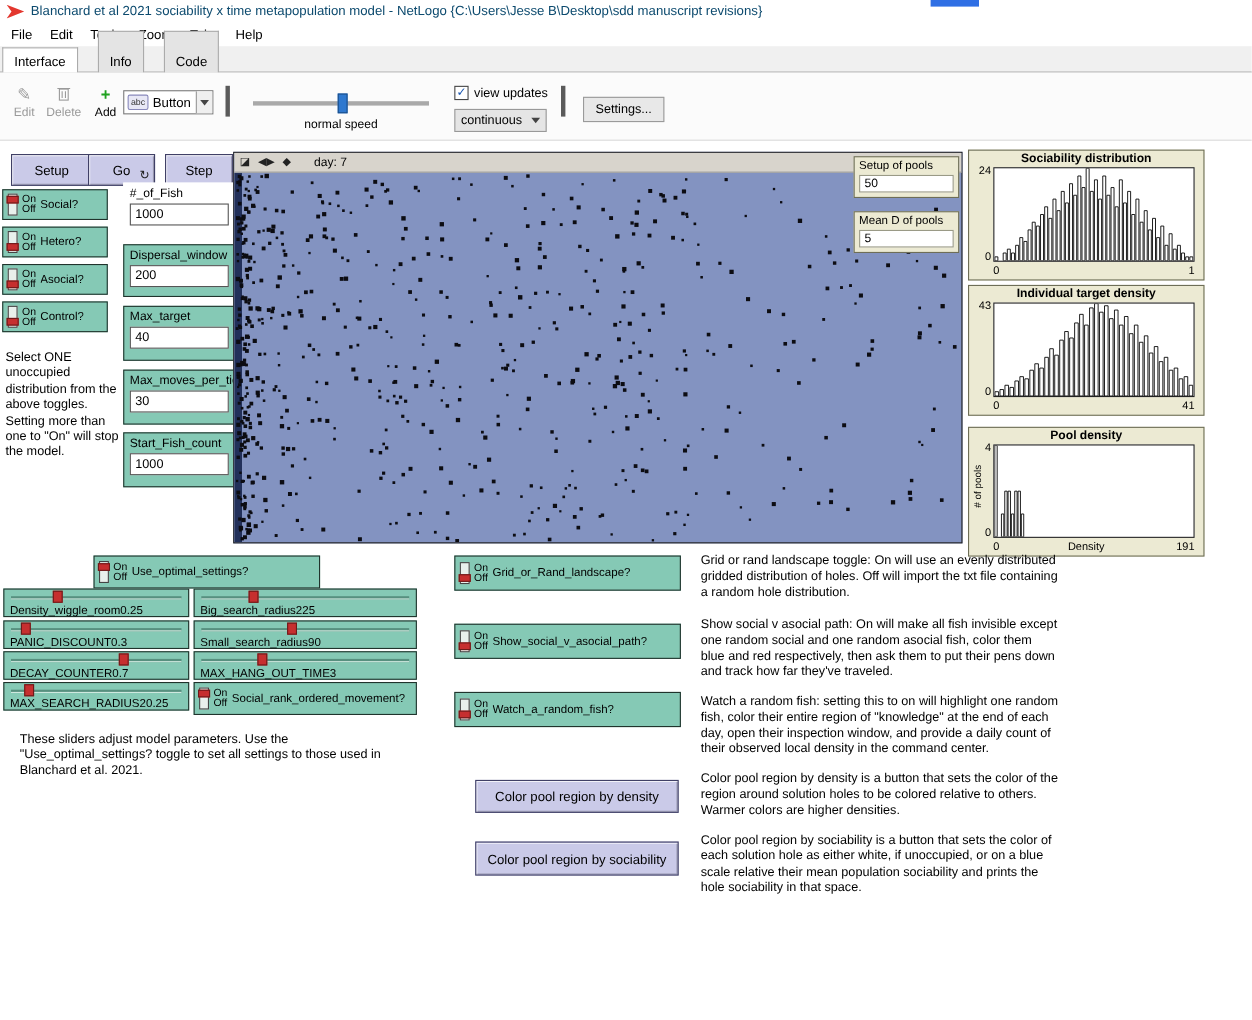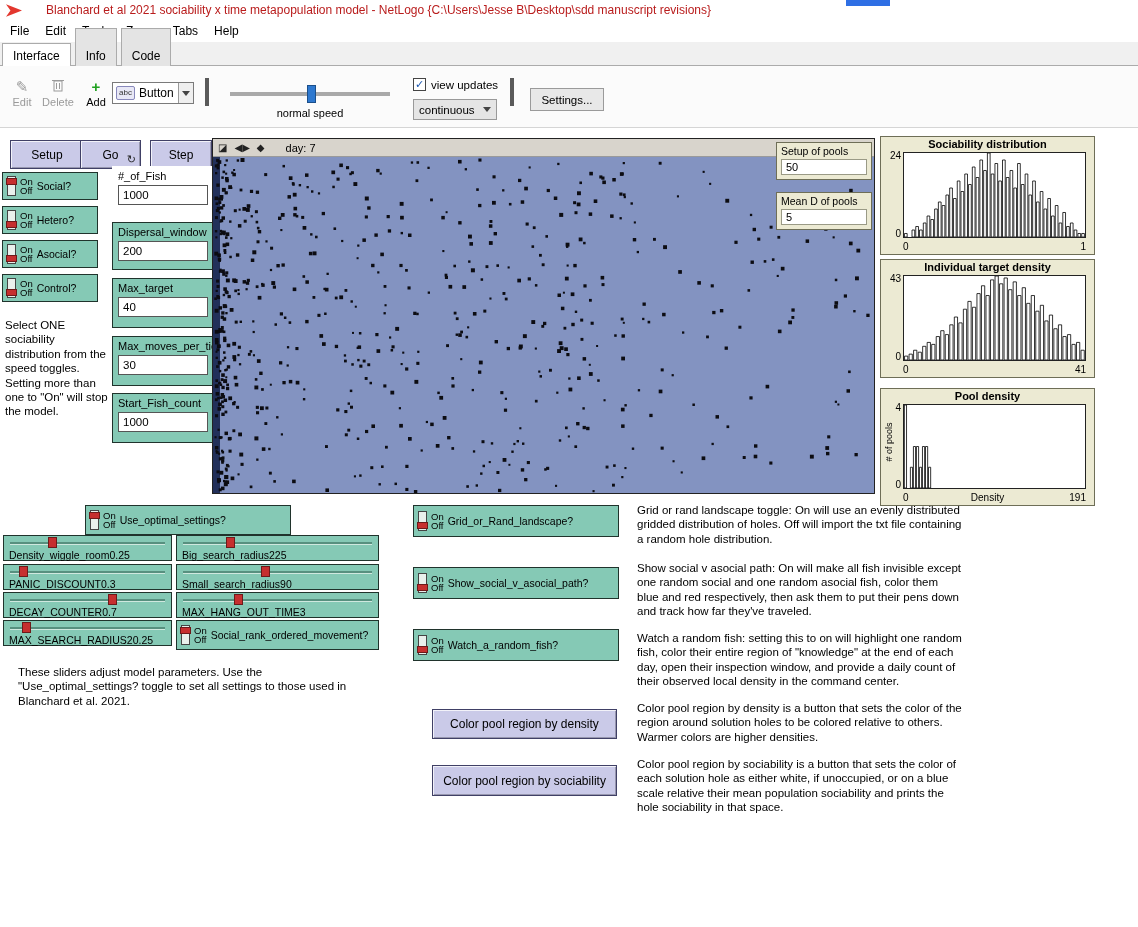--- a/index.html
+++ b/index.html
@@ -3,30 +3,30 @@
 <meta charset="utf-8">
 <style>
   * { box-sizing: border-box; margin: 0; padding: 0; }
   html,body { width:1138px; height:927px; overflow:hidden; background:#fff;
     font-family:"Liberation Sans", sans-serif; color:#000; }
 
   
   .titlebar { height:20px; background:#ffffff; display:flex; align-items:center;
     padding:0 6px; position:relative; }
   .titlebar .logo { width:16px; height:13px; margin-right:6px; flex:0 0 auto; }
-  .title-text { font-size:12px; color:#b91c1c; white-space:nowrap; overflow:hidden;margin-left:18px; }
+  .title-text { font-size:12px; color:#0c4a6e; white-space:nowrap; overflow:hidden; }
   .blue-strip { position:absolute; left:846px; top:0; width:44px; height:6px; background:#2f6fe4; }
 
   .menubar { height:22px; background:#fff; display:flex; align-items:center; padding-left:2px; }
   .menu-item { font-size:12px; padding:3px 8px; cursor:default; }
 
   .tabbar { height:24px; background:#f0f0f0; border-bottom:1px solid #ababab;
     display:flex; align-items:flex-end; padding-left:2px; }
   .tab { font-size:12px; padding:20px 10px 3px; background:#e4e4e4; border:1px solid #ababab;
-    border-bottom:none; margin-right:4px; position:relative; top:1px;text-align:center; }
+    border-bottom:none; margin-right:18px; position:relative; top:1px;text-align:center; }
   .tab.active { background:#fff; padding-top:5px; }
 
   .toolbar { height:62px; background:#fbfbfb; border-bottom:1px solid #d5d5d5; position:relative; }
   .tool-btn { position:absolute; top:12px; width:36px; text-align:center; font-size:11px; color:#9a9a9a; }
   .tool-btn .ticon { display:block; height:18px; font-size:15px; line-height:18px; color:#9a9a9a; }
   .tool-btn.enabled { color:#000; }
   .tool-btn.enabled .ticon { color:#1fa11f; font-weight:bold; }
   .widget-dropdown { position:absolute; left:112px; top:16px; width:82px; height:22px;
     background:#fff; border:1px solid #7a7a7a; display:flex; align-items:center;
     font-size:12px; padding-left:3px; gap:4px; }
@@ -1223,21 +1223,21 @@
         <div class="plot-xmax">191</div>
         <div class="plot-xlab">Density</div>
         <div class="plot-ylab"># of pools</div>
       </div>
       <div class="widget nl-button" style="left: 432px; top: 581px; width: 185px; height: 30px;">
         <span class="">Color pool region by density</span>
       </div>
       <div class="widget nl-button" style="left: 432px; top: 637px; width: 185px; height: 31px;">
         <span class="">Color pool region by sociability</span>
       </div>
-      <div class="widget nl-note" style="left: 5px; top: 190px; width: 104px; height: 120px;">Select ONE sociability distribution from the speed toggles. Setting more than one to "On" will stop the model.</div>
+      <div class="widget nl-note" style="left: 5px; top: 190px; width: 104px; height: 120px;">Select ONE unoccupied distribution from the above toggles. Setting more than one to "On" will stop the model.</div>
       <div class="widget nl-note" style="left: 18px; top: 537px; width: 358px; height: 44px;">These sliders adjust model parameters. Use the "Use_optimal_settings? toggle to set all settings to those used in Blanchard et al. 2021.</div>
       <div class="widget nl-note" style="left: 637px; top: 433px; width: 325px; height: 70px;">Show social v asocial path: On will make all fish invisible except one random social and one random asocial fish, color them blue and red respectively, then ask them to put their pens down and track how far they've traveled.</div>
       <div class="widget nl-note" style="left: 637px; top: 375px; width: 325px; height: 58px;">Grid or rand landscape toggle: On will use an evenly distributed gridded distribution of holes. Off will import the txt file containing a random hole distribution.</div>
       <div class="widget nl-note" style="left: 637px; top: 503px; width: 325px; height: 70px;">Watch a random fish: setting this to on will highlight one random fish, color their entire region of "knowledge" at the end of each day, open their inspection window, and provide a daily count of their observed local density in the command center.</div>
       <div class="widget nl-note" style="left: 637px; top: 573px; width: 325px; height: 54px;">Color pool region by density is a button that sets the color of the region around solution holes to be colored relative to others. Warmer colors are higher densities.</div>
       <div class="widget nl-note" style="left: 637px; top: 629px; width: 325px; height: 72px;">Color pool region by sociability is a button that sets the color of each solution hole as either white, if unoccupied, or on a blue scale relative their mean population sociability and prints the hole sociability in that space.</div>
     </div>
 </div>
 
 </body></html>

